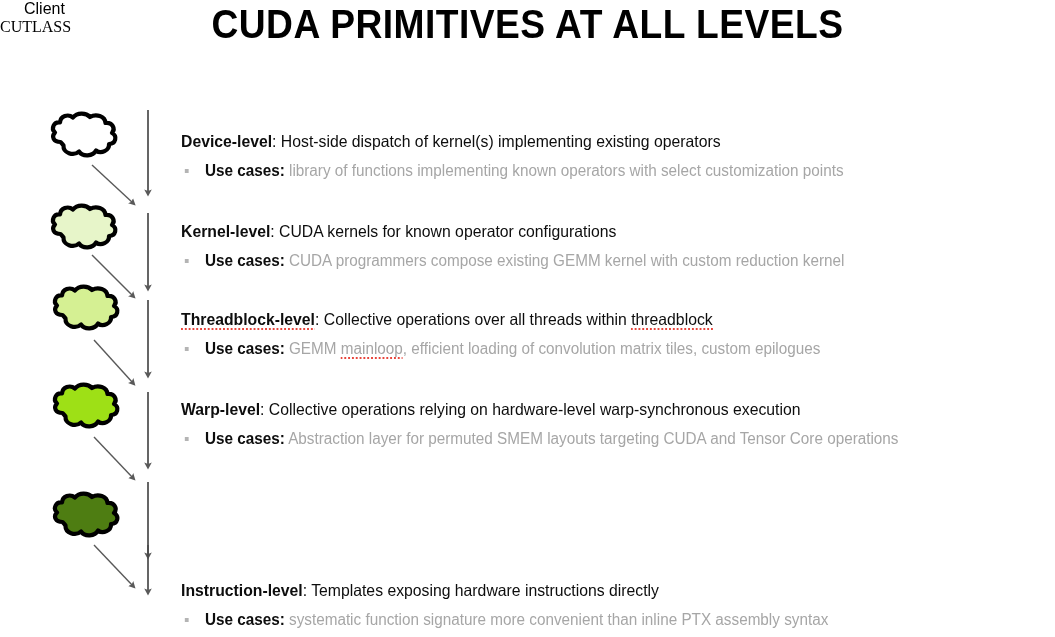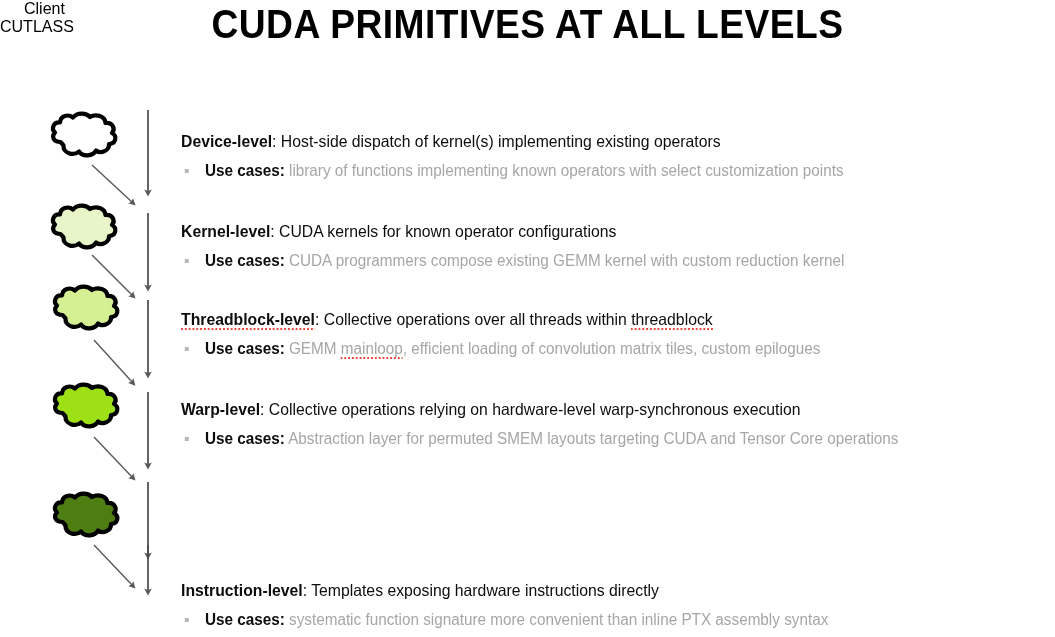--- a/index.html
+++ b/index.html
@@ -27,21 +27,21 @@
     font-weight: bold;
     font-size: 40px;
     line-height: 44px;
     letter-spacing: 0.5px;
     color: #000000;
     transform: scaleX(0.93);
     transform-origin: center top;
     white-space: nowrap;
   }
   #header-client  { left: 8px;   top: 72px; margin-left: 24px; }
-  #header-cutlass { left: 144px; top: 72px; }
+  #header-cutlass { left: 144px; top: 72px; font-family: Liberation Serif, serif; }
 
   
   #diagram-layer {
     position: absolute;
     left: 0;
     top: 0;
     width: 180px;
     height: 637px;
   }
   #diagram-svg { display: block; }

